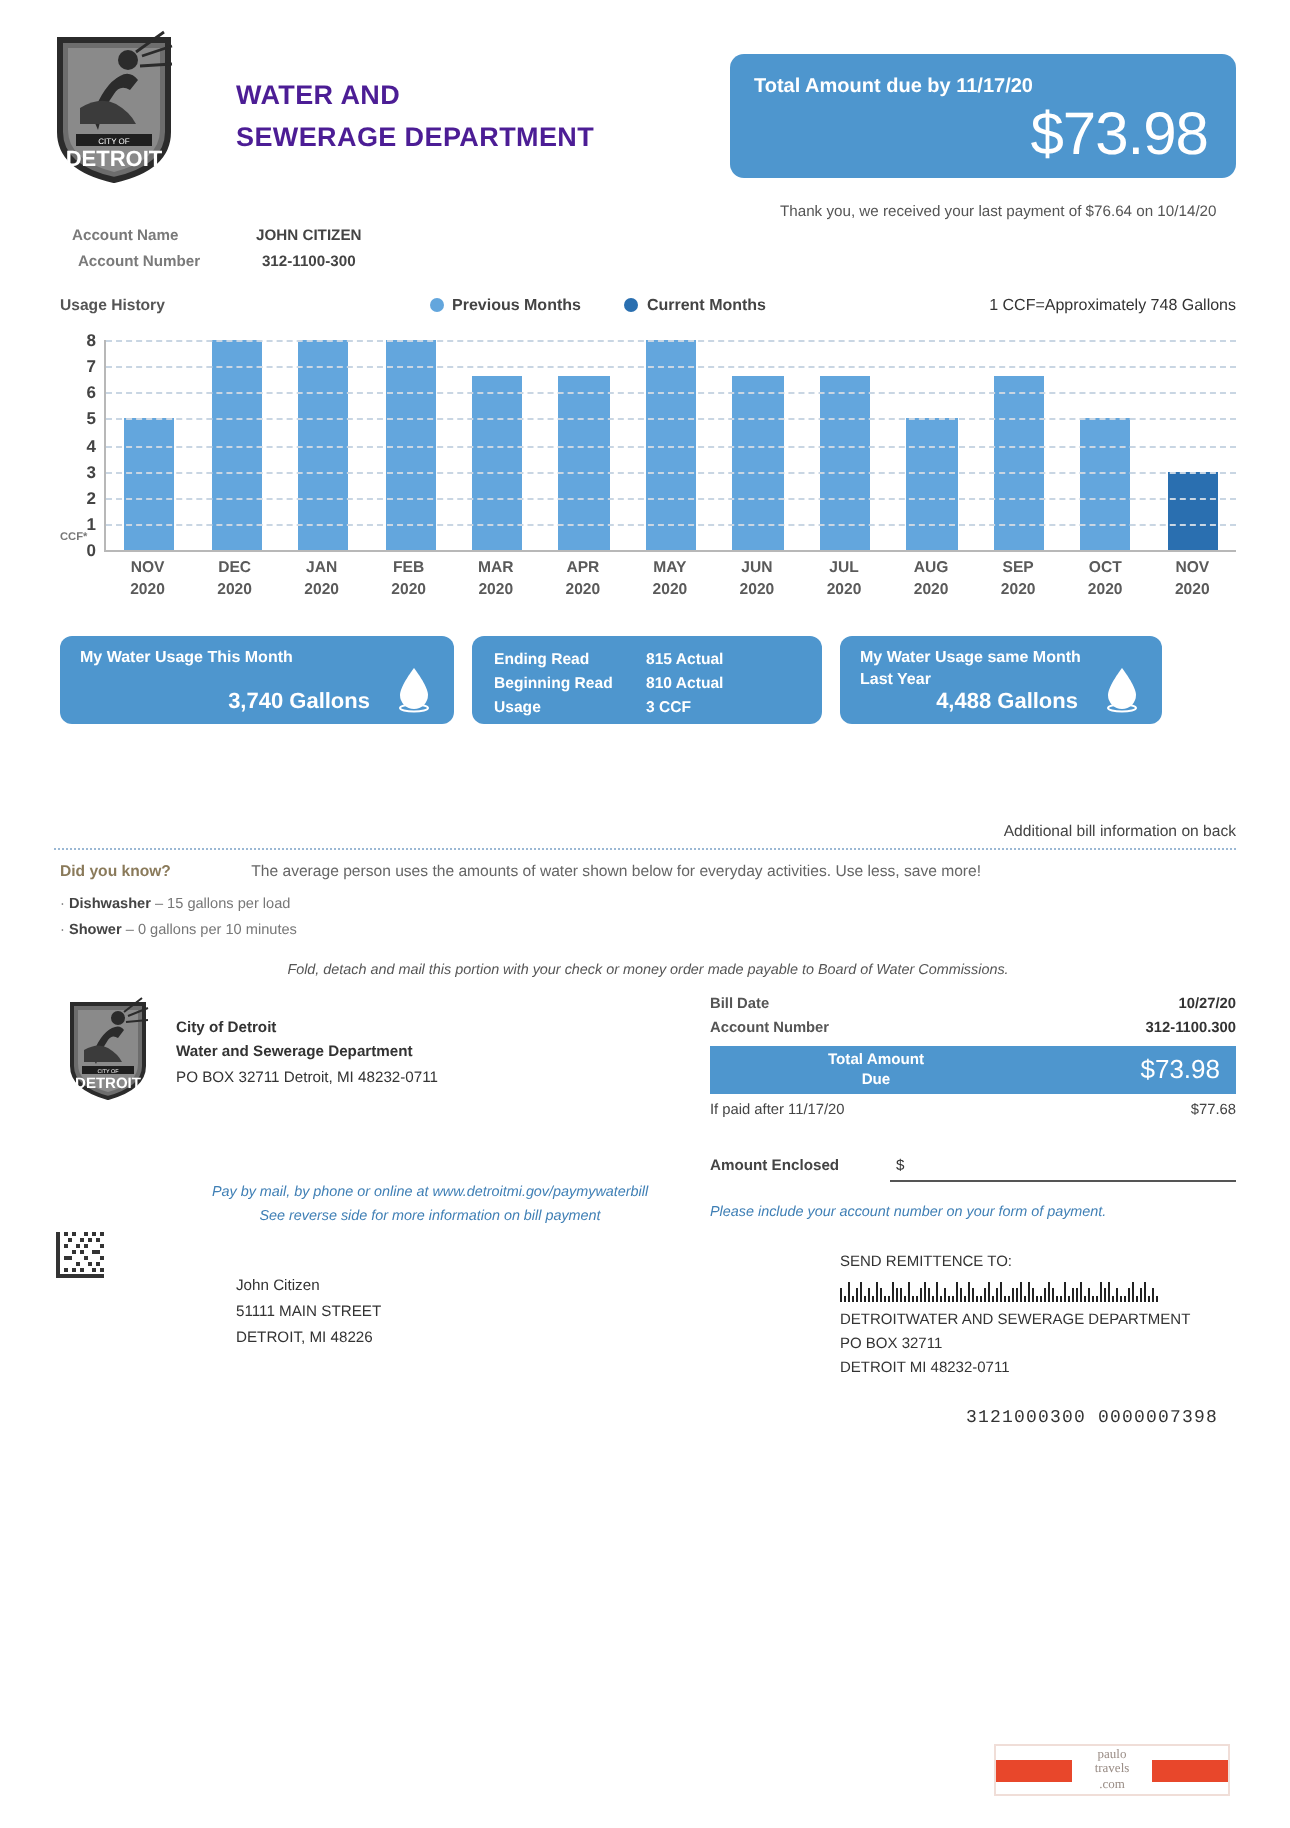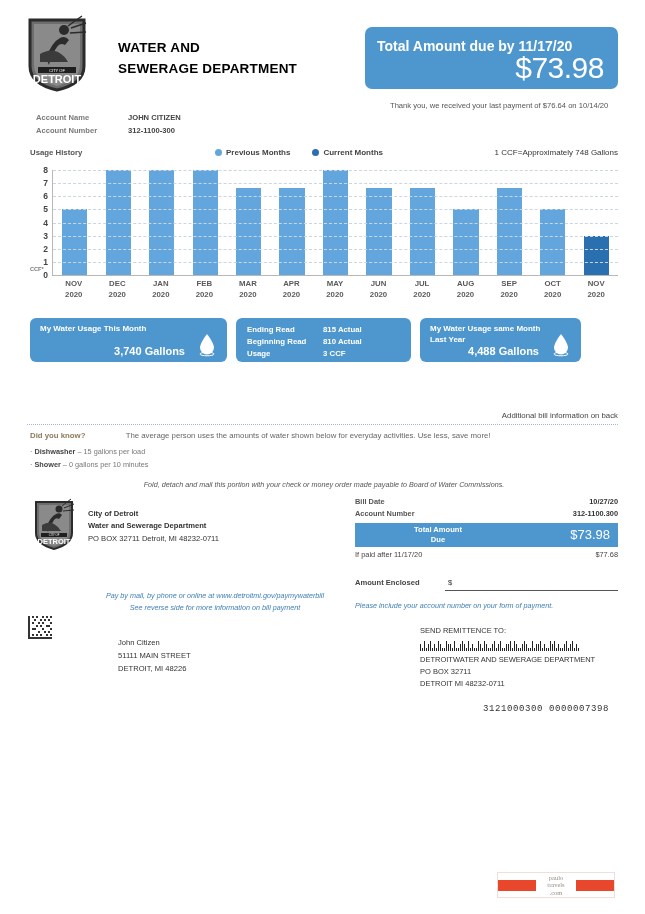--- a/index.html
+++ b/index.html
@@ -11,35 +11,35 @@
     position: relative;
     overflow: hidden;
   }
   .page { position: relative; width: 645px; height: 914px; padding: 0; }
 
   
   .header { position: relative; height: 100px; }
   .logo-shield { position: absolute; left: 26px; top: 14px; width: 62px; height: 78px; }
   .brand-title {
     position: absolute; left: 118px; top: 38px;
-    font-size: 13.5px; font-weight: bold; color: #000000;
+    font-size: 13.5px; font-weight: bold; color: #4c1d95;
     line-height: 1.55; letter-spacing: .2px;
   }
   .amount-panel {
     position: absolute; left: 365px; top: 27px; width: 253px; height: 62px;
     background: #4e96ce; border-radius: 7px; color: #fff;
   }
-  .amount-label { position: absolute; left: 12px; top: 11px; font-size: 14px; font-weight: bold; }
+  .amount-label { position: absolute; left: 12px; top: 11px; font-size: 10px; font-weight: bold; }
   .amount-value { position: absolute; right: 14px; bottom: 4px; font-size: 30px; font-weight: 300; letter-spacing: -.5px; }
   .thanks {
     position: absolute; left: 390px; top: 100px; width: 230px;
     font-size: 7.6px; color: #555; line-height: 1.55;
   }
   .acct-block { position: absolute; left: 36px; top: 112px; font-size: 7.6px; line-height: 1.65; }
-  .acct-row { display: flex; }
+  .acct-row { display: flex; justify-content: center; }
   .acct-label { width: 92px; font-weight: bold; color: #7a7a7a; }
   .acct-val { font-weight: bold; color: #444; }
 
   
   .chart-wrap { position: absolute; left: 30px; top: 148px; width: 588px; }
   .chart-top { position: relative; height: 16px; }
   .chart-title { position: absolute; left: 0; top: 0; font-size: 7.8px; font-weight: bold; color: #555; }
   .legend { position: absolute; left: 185px; top: 0; display: flex; gap: 22px; }
   .legend-item { display: flex; align-items: center; gap: 4px; font-size: 8px; font-weight: bold; color: #444; }
   .dot { width: 7px; height: 7px; border-radius: 50%; display: inline-block; }

